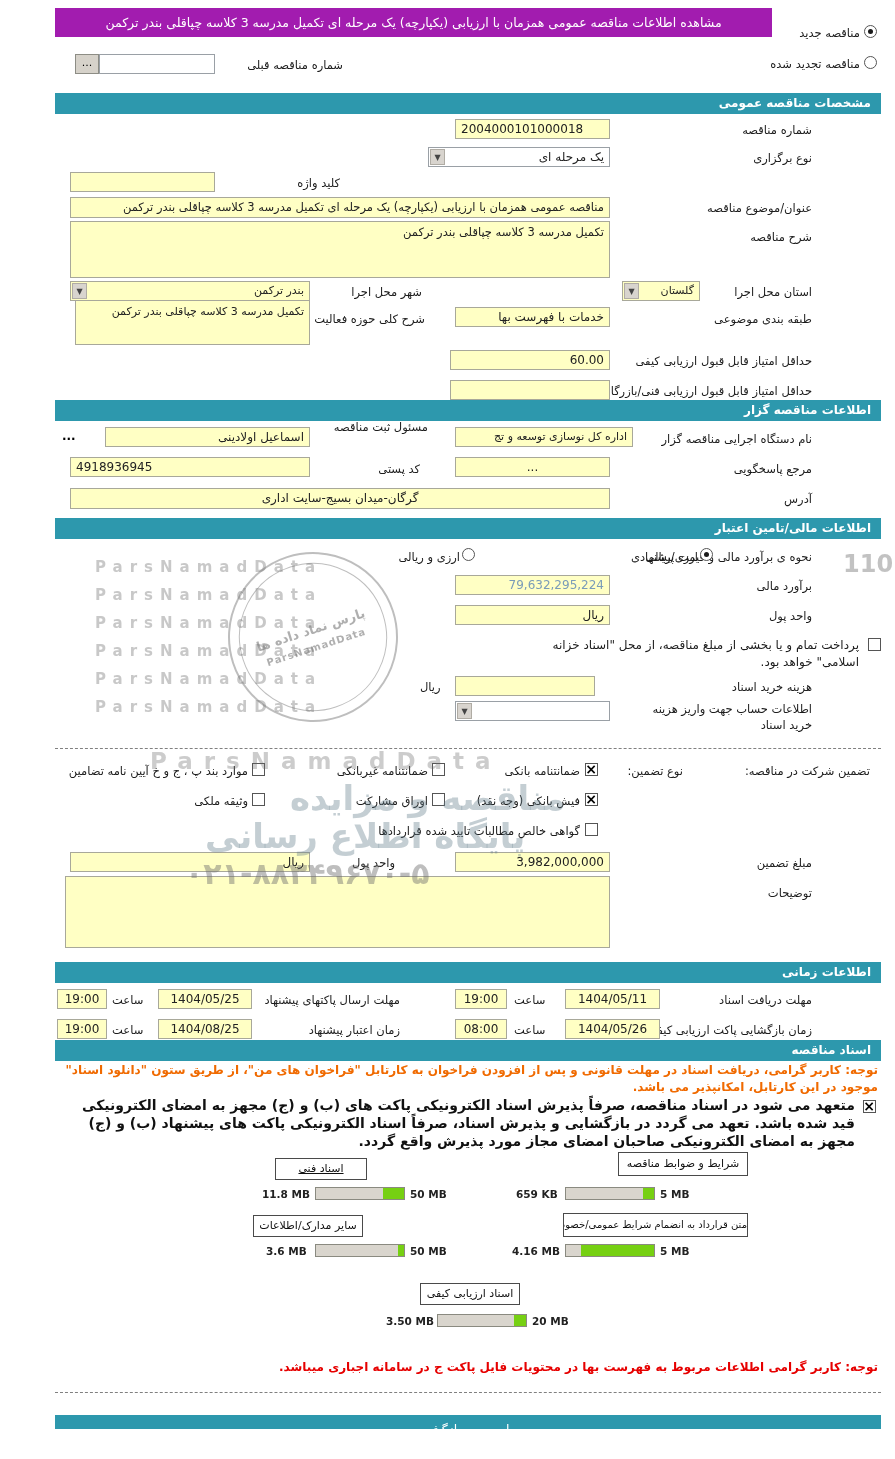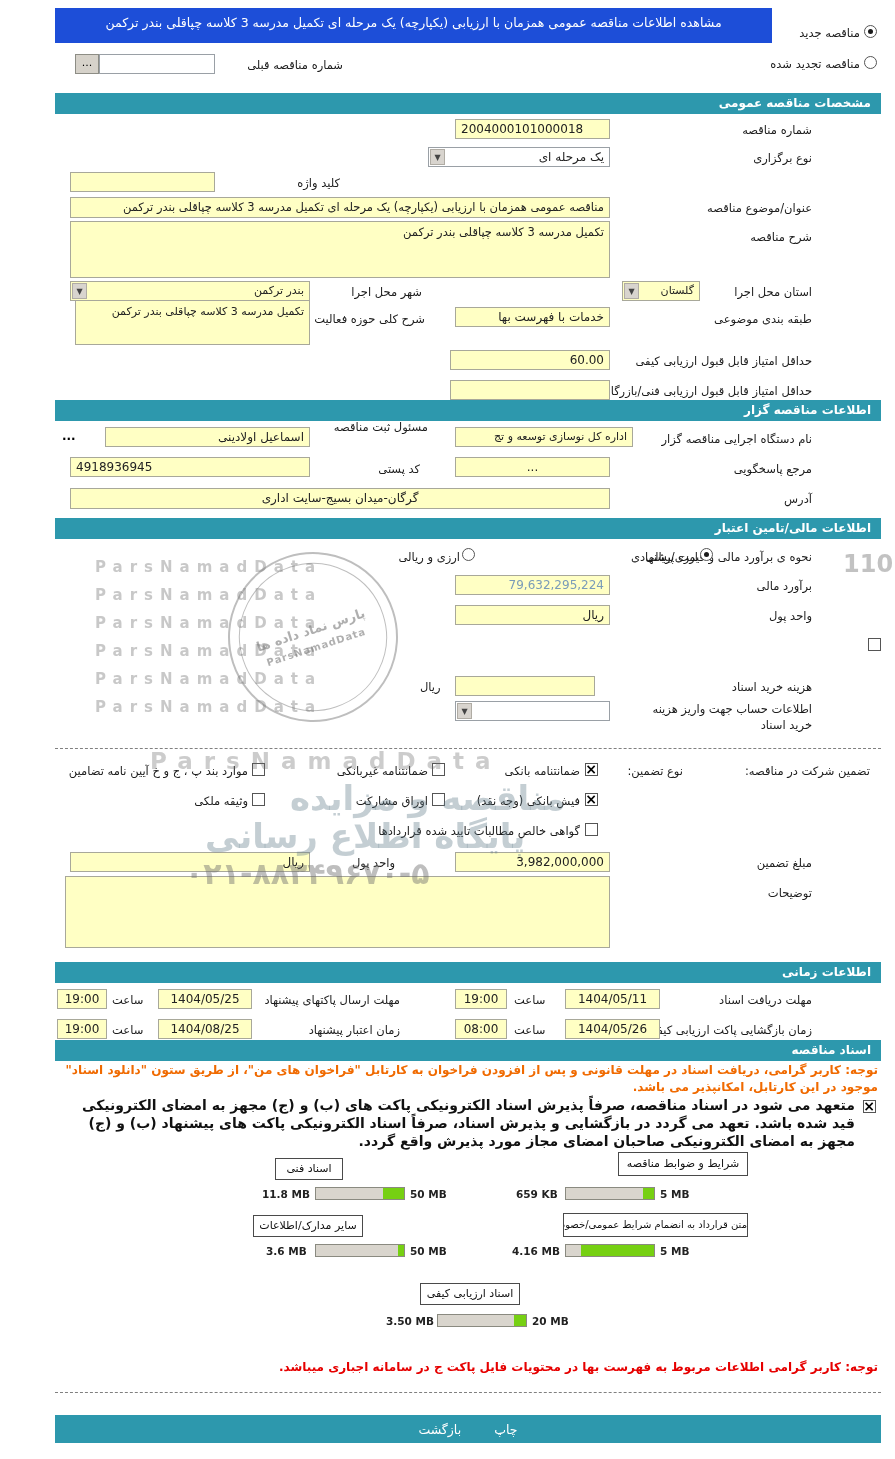--- a/index.html
+++ b/index.html
@@ -2,21 +2,21 @@
 <html lang="fa" dir="rtl"><head>
 <meta charset="utf-8">
 <style>
   * { box-sizing: border-box; }
   html,body { margin:0; padding:0; background:#fff; }
   body { font-family:"DejaVu Sans", sans-serif; }
   #app { position:relative; width:895px; height:1459px; background:#fff; direction:rtl; overflow:hidden; }
 
   .bar { position:absolute; left:55px; right:14px; height:21px; background:#2d98ad; color:#fff;
          font-weight:bold; font-size:12px; line-height:21px; padding:0 10px; }
-  .titlebar { position:absolute; left:55px; top:8px; width:717px; height:35px; background:#1d4ed8;
+  .titlebar { position:absolute; left:55px; top:8px; width:717px; height:29px; background:#a21caf;
               color:#fff; font-size:12.5px; line-height:30px; text-align:center; padding:0 4px;
               white-space:nowrap; overflow:hidden; }
   .lbl { position:absolute; font-size:11.5px; color:#1c1c1c; white-space:nowrap; }
   .wrap { white-space:normal; text-align:right; }
   .fld { position:absolute; height:20px; background:#ffffc4; border:1px solid #a8a89a; font-size:12px;
          line-height:18px; padding:0 5px; color:#222; overflow:hidden; white-space:nowrap; }
   .fld.white { background:#fff; border-color:#9aa0a6; }
   .ta { white-space:normal; line-height:15px; padding:3px 5px; font-size:11.5px; }
   .num-l { direction:ltr; text-align:left; }
   .num-r { direction:ltr; text-align:right; }
@@ -38,21 +38,21 @@
   .dash { position:absolute; left:55px; right:14px; height:0; border-top:1px dashed #808080; }
   .docbox { position:absolute; background:#fff; border:1px solid #4a4a4a; font-size:11px; color:#111;
             text-align:center; overflow:hidden; white-space:nowrap; }
   .meter { position:absolute; width:90px; height:13px; background:#d9d5cd; border:1px solid #8a8a80; }
   .meter > span { display:block; height:100%; width:0; background:#76d012; }
   .sz { position:absolute; font-size:10.5px; font-weight:bold; color:#222; direction:ltr; white-space:nowrap; }
   .notice-orange { position:absolute; color:#f06a00; font-size:12px; font-weight:bold;
                    text-align:right; line-height:17px; }
   .notice-red { position:absolute; color:#e60000; font-size:12px; font-weight:bold; text-align:right; }
   .commit { position:absolute; font-size:14px; font-weight:bold; color:#111; text-align:right; line-height:18px; }
-  .footerbar { position:absolute; left:55px; right:14px; top:1415px; height:28px; background:#2d98ad;
+  .footerbar { position:absolute; left:55px; right:14px; top:1415px; height:14px; background:#2d98ad;
                text-align:center; line-height:28px; }
   .footerbar a { color:#fff; font-size:12.5px; margin:0 14px; text-decoration:none; cursor:pointer; }
 
   
   #watermark { position:absolute; inset:0; pointer-events:none; z-index:10;border-radius:20px; }
   .wm-line { position:absolute; font-size:15px; letter-spacing:7px; font-weight:bold;
              color:rgba(110,110,110,0.38); white-space:nowrap; }
   .wm-line.big { font-size:23px; letter-spacing:11px; color:rgba(110,110,110,0.35); }
   .wm-stamp { position:absolute; left:228px; top:552px; width:170px; height:170px;
               border:2px solid rgba(110,110,110,0.45); border-radius:50%; transform:rotate(-18deg); }
@@ -147,20 +147,21 @@
   <span class="rb" style="left:462px; top:548px;" data-checked="false"></span>
   <span class="lbl" style="right:435px; top:550px;">ارزی و ریالی</span>
 
   <span class="lbl" style="right:83px; top:579px;">برآورد مالی</span>
   <div class="fld num-r muted-blue" style="left:455px; top:575px; width:155px;">79,632,295,224</div>
 
   <span class="lbl" style="right:83px; top:609px;">واحد پول</span>
   <div class="fld" style="left:455px; top:605px; width:155px;">ریال</div>
 
   <span class="cb" style="left:868px; top:638px;" data-checked="false"></span>
+  <div class="lbl wrap" style="right:36px; top:637px; width:320px; font-size:12px; line-height:17px;">پرداخت تمام و یا بخشی از مبلغ مناقصه، از محل "اسناد خزانه اسلامی" خواهد بود.</div>
 
   <span class="lbl" style="right:83px; top:680px;">هزینه خرید اسناد</span>
   <div class="fld" style="left:455px; top:676px; width:140px;"></div>
   <span class="lbl" style="left:420px; top:680px;">ریال</span>
 
   <div class="lbl wrap" style="right:83px; top:701px; width:180px; line-height:16px;">اطلاعات حساب جهت واریز هزینه خرید اسناد</div>
   <div class="fld white dd" style="left:455px; top:701px; width:155px;">
     <span class="dda">▼</span>
   </div>
 
@@ -217,21 +218,21 @@
   <div class="fld num-c" style="left:57px; top:1019px; width:50px;">19:00</div>
 
   <div class="bar" style="top:1040px;">اسناد مناقصه</div>
 
   <div class="notice-orange" style="left:60px; right:17px; top:1062px;">توجه: کاربر گرامی، دریافت اسناد در مهلت قانونی و پس از افزودن فراخوان به کارتابل "فراخوان های من"، از طریق ستون "دانلود اسناد" موجود در این کارتابل، امکانپذیر می باشد.</div>
 
   <span class="cb" style="left:863px; top:1100px;" data-checked="true"></span>
   <div class="commit" style="left:60px; right:40px; top:1096px;">متعهد می شود در اسناد مناقصه، صرفاً پذیرش اسناد الکترونیکی پاکت های (ب) و (ج) مجهز به امضای الکترونیکی قید شده باشد. تعهد می گردد در بازگشایی و پذیرش اسناد، صرفاً اسناد الکترونیکی پاکت های پیشنهاد (ب) و (ج) مجهز به امضای الکترونیکی صاحبان امضای مجاز مورد پذیرش واقع گردد.</div>
 
   <div class="docbox" style="left:618px; top:1152px; width:130px; height:24px; line-height:22px;">شرایط و ضوابط مناقصه</div>
-  <div class="docbox" style="left:275px; top:1158px; width:68px; height:22px; line-height:20px;">اسناد فنی</div>
+  <div class="docbox" style="left:275px; top:1158px; width:92px; height:22px; line-height:20px;text-decoration:underline;">اسناد فنی</div>
 
   <span class="sz" style="left:516px; top:1188px;">659 KB</span>
   <div class="meter" style="left:565px; top:1187px;">
     <span style="width: 13%;"></span>
   </div>
   <span class="sz" style="left:660px; top:1188px;">5 MB</span>
 
   <span class="sz" style="left:262px; top:1188px;">11.8 MB</span>
   <div class="meter" style="left:315px; top:1187px;">
     <span style="width: 24%;"></span>

